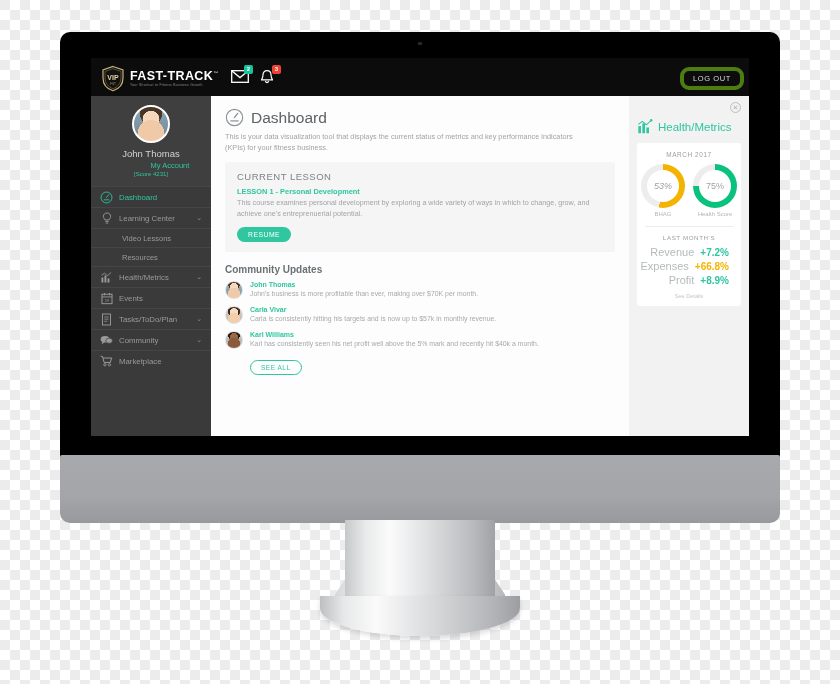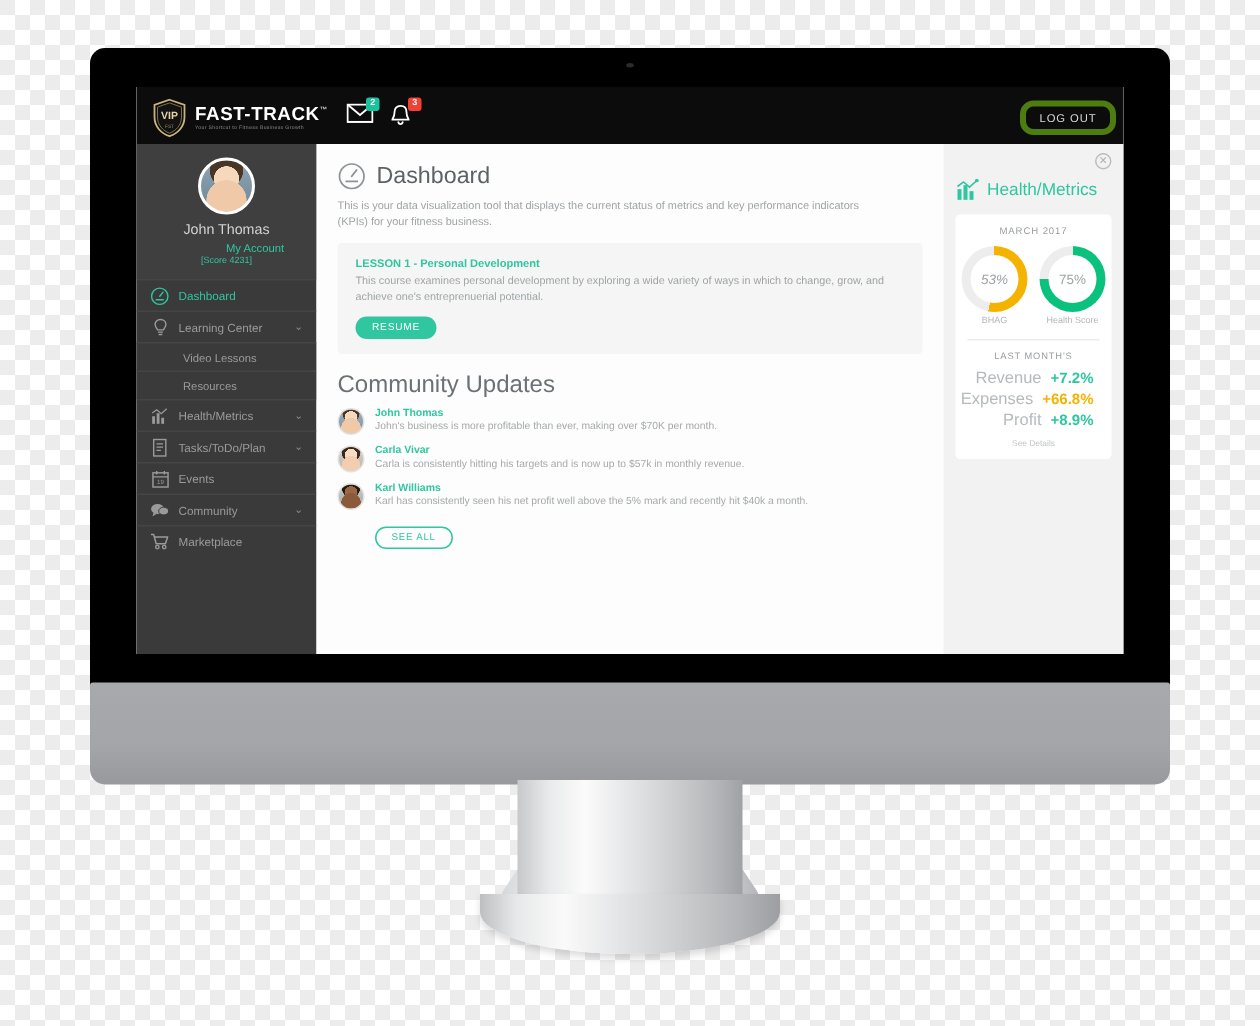--- a/index.html
+++ b/index.html
@@ -329,23 +329,23 @@
     color: #ffffff;
     border: none;
     border-radius: 9px;
     font-size: 6.8px;
     letter-spacing: 0.5px;
     padding: 4px 11px;
     cursor: pointer;
   }
 
   #community-title {
-    font-size: 16px;
+    font-size: 10px;
     color: #6c7174;
-    font-weight: normal;
+    font-weight: bold;
     margin: 12px 0 6px 0;
   }
   .update-row {
     display: flex;
     gap: 7px;
     margin-bottom: 7px;
   }
   .u-avatar {
     width: 18px;
     height: 18px;
@@ -610,38 +610,38 @@
                 <rect x="6.2" y="6.2" width="2.6" height="9.8" fill="currentColor"></rect>
                 <rect x="10.4" y="10.4" width="2.6" height="5.6" fill="currentColor"></rect>
                 <path d="M2 6 L6.2 3 L10.4 6.6 L15.4 2" fill="none" stroke="currentColor" stroke-width="1.2"></path>
               </svg>
             </span>
             <span>Health/Metrics</span>
             <span class="chev">⌄</span>
           </div>
           <div class="nav-item">
             <span class="ico">
-              <svg width="11" height="13" viewBox="0 0 14 18">
-                <rect x="1.4" y="1.4" width="11.2" height="15.2" fill="none" stroke="currentColor" stroke-width="1.3"></rect>
-                <path d="M4 5.5 H10 M4 8.5 H10 M4 11.5 H8" stroke="currentColor" stroke-width="1.1" fill="none"></path>
-              </svg>
-            </span>
-            <span>Tasks/ToDo/Plan</span>
-            <span class="chev">⌄</span>
-          </div>
-          <div class="nav-item">
-            <span class="ico">
               <svg width="12" height="13" viewBox="0 0 16 17">
                 <rect x="1.3" y="2.8" width="13.4" height="12.6" fill="none" stroke="currentColor" stroke-width="1.3"></rect>
                 <path d="M1.3 6.4 H14.7" stroke="currentColor" stroke-width="1.2"></path>
                 <path d="M4.6 1.2 V4.2 M11.4 1.2 V4.2" stroke="currentColor" stroke-width="1.3"></path>
                 <text x="8" y="13" font-size="5.5" font-family="Liberation Sans, sans-serif" fill="currentColor" text-anchor="middle">19</text>
               </svg>
             </span>
             <span>Events</span>
+          </div>
+          <div class="nav-item">
+            <span class="ico">
+              <svg width="11" height="13" viewBox="0 0 14 18">
+                <rect x="1.4" y="1.4" width="11.2" height="15.2" fill="none" stroke="currentColor" stroke-width="1.3"></rect>
+                <path d="M4 5.5 H10 M4 8.5 H10 M4 11.5 H8" stroke="currentColor" stroke-width="1.1" fill="none"></path>
+              </svg>
+            </span>
+            <span>Tasks/ToDo/Plan</span>
+            <span class="chev">⌄</span>
           </div>
           <div class="nav-item">
             <span class="ico">
               <svg width="14" height="12" viewBox="0 0 18 14">
                 <ellipse cx="7" cy="6" rx="6" ry="4.6" fill="currentColor"></ellipse>
                 <path d="M3.4 9.4 L2.2 13 L6.4 10.4 Z" fill="currentColor"></path>
                 <ellipse cx="12.6" cy="8" rx="4.6" ry="3.6" fill="currentColor" stroke="#3a3a3a" stroke-width="0.9"></ellipse>
               </svg>
             </span>
             <span>Community</span>
@@ -665,20 +665,21 @@
         <svg width="19" height="19" viewBox="0 0 20 20">
           <circle cx="10" cy="10" r="8.6" fill="none" stroke="#8d9295" stroke-width="1.2"></circle>
           <path d="M10 10 L13.4 5.6" fill="none" stroke="#8d9295" stroke-width="1.3" stroke-linecap="round"></path>
           <path d="M5.6 13.6 H14.4" fill="none" stroke="#8d9295" stroke-width="1.3"></path>
         </svg>
         <h1 id="page-title">Dashboard</h1>
       </div>
       <p id="page-desc">This is your data visualization tool that displays the current status of metrics and key performance indicators (KPIs) for your fitness business.</p>
 
       <div class="card">
+        <h2 id="lesson-card-title">CURRENT LESSON</h2>
         <p id="lesson-name">LESSON 1 - Personal Development</p>
         <p id="lesson-desc">This course examines personal development by exploring a wide variety of ways in which to change, grow, and achieve one's entreprenuerial potential.</p>
         <button id="resume-btn">RESUME</button>
       </div>
 
       <h2 id="community-title">Community Updates</h2>
       <div id="updates-list">
           <div class="update-row">
             <div class="u-avatar a1"></div>
             <div>

